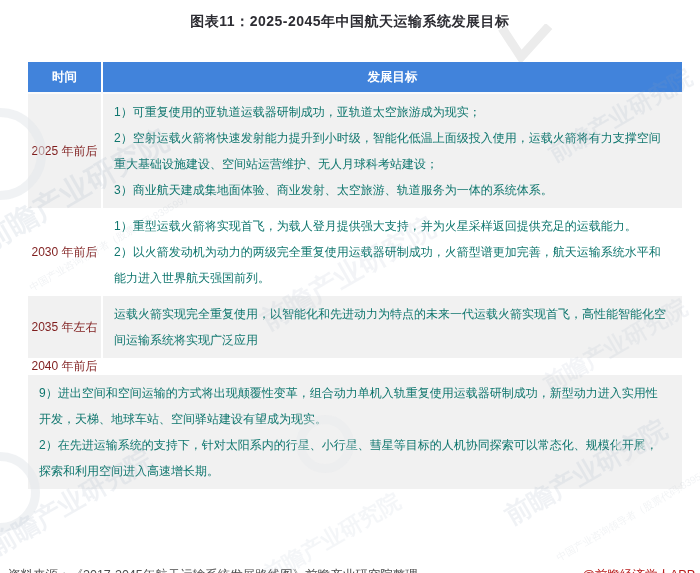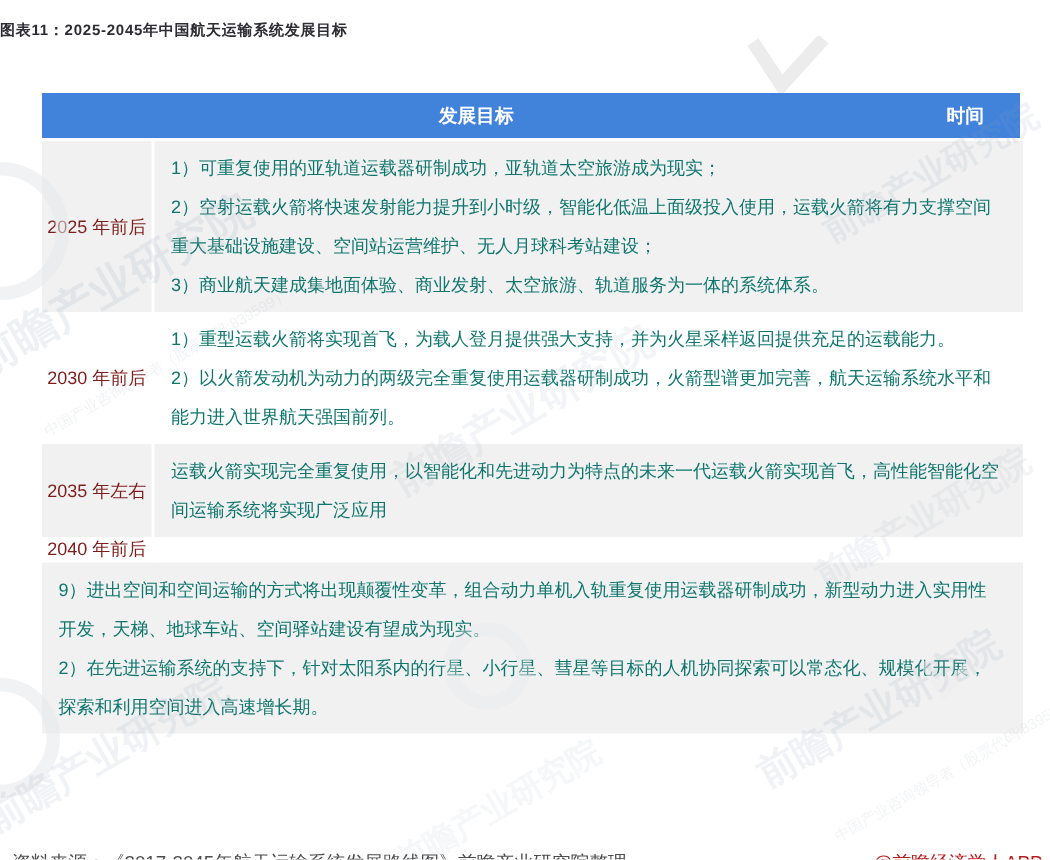--- a/index.html
+++ b/index.html
@@ -4,21 +4,21 @@
 <style>
   * { margin:0; padding:0; box-sizing:border-box; }
   html,body { width:700px; height:573px; }
   body {
     position:relative; overflow:hidden; background:#ffffff;
     font-family:"Liberation Sans", sans-serif;
   }
   
   .title {
     position:absolute; top:13px; left:0; width:100%;
-    text-align:left; font-size:10px; font-weight:bold;
+    text-align:center; font-size:14px; font-weight:bold;
     color:#2d2d33; letter-spacing:.5px;
   }
   
   .table { position:absolute; left:28px; top:62px; width:654px; }
   .thead { display:flex; background:#4183db; height:32px; border-bottom:2px solid #fbfbfb; }
   .th {
     color:#ffffff; font-weight:bold; font-size:12.5px;
     display:flex; align-items:center; justify-content:center;
   }
   .th-time { flex:0 0 75px; border-right:2px solid #ffffff; }
@@ -91,22 +91,22 @@
 <div class="wm wm5">前瞻产业研究院</div>
 <div class="wm wm6">前瞻产业研究院</div>
 <div class="wm wm7">前瞻产业研究院</div>
 <div class="wmt wmt1">中国产业咨询领导者（股票代码:839599）</div>
 <div class="wmt wmt2">中国产业咨询领导者（股票代码:839599）</div>
 
 <div class="title">图表11：2025-2045年中国航天运输系统发展目标</div>
 
 <div class="table">
   <div class="thead">
+    <div class="th th-time">时间</div>
     <div class="th th-goals">发展目标</div>
-    <div class="th th-time">时间</div>
   </div>
   <div id="tbody">
       <div class="trow">
         <div class="tcell-time">2025 年前后</div>
         <div class="tcell-goals">
           <div class="goal">1）可重复使用的亚轨道运载器研制成功，亚轨道太空旅游成为现实；</div>
           <div class="goal">2）空射运载火箭将快速发射能力提升到小时级，智能化低温上面级投入使用，运载火箭将有力支撑空间重大基础设施建设、空间站运营维护、无人月球科考站建设；</div>
           <div class="goal">3）商业航天建成集地面体验、商业发射、太空旅游、轨道服务为一体的系统体系。</div>
         </div>
       </div>

